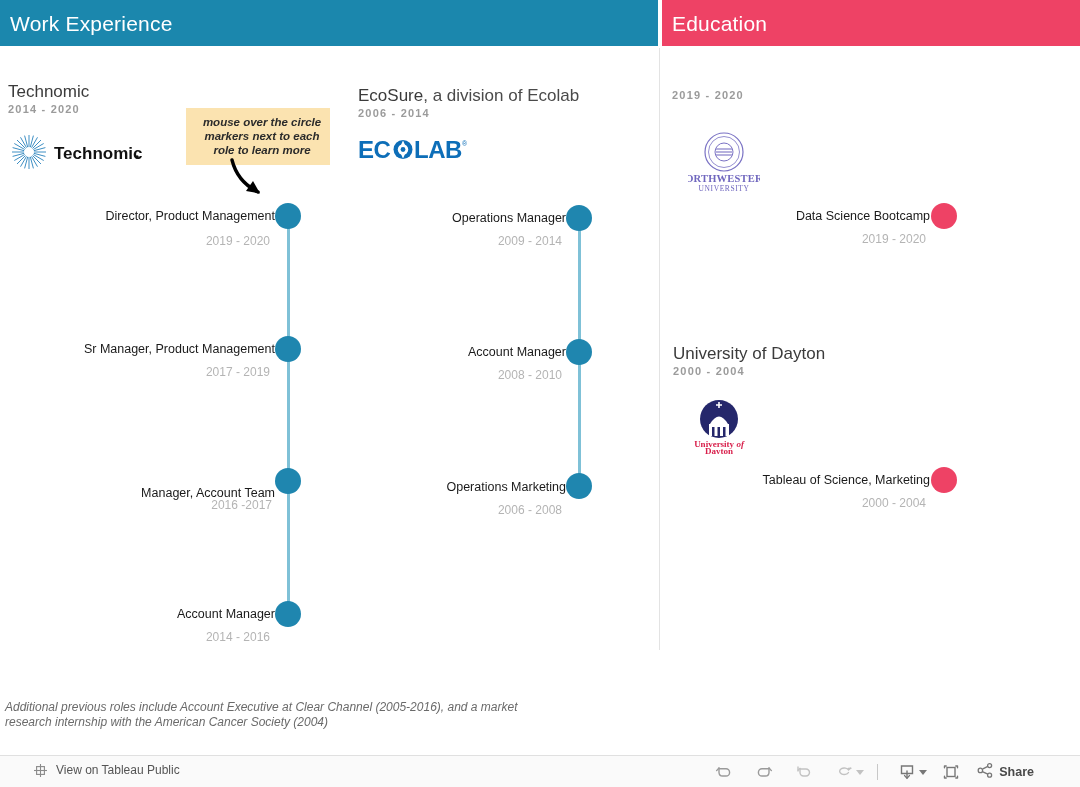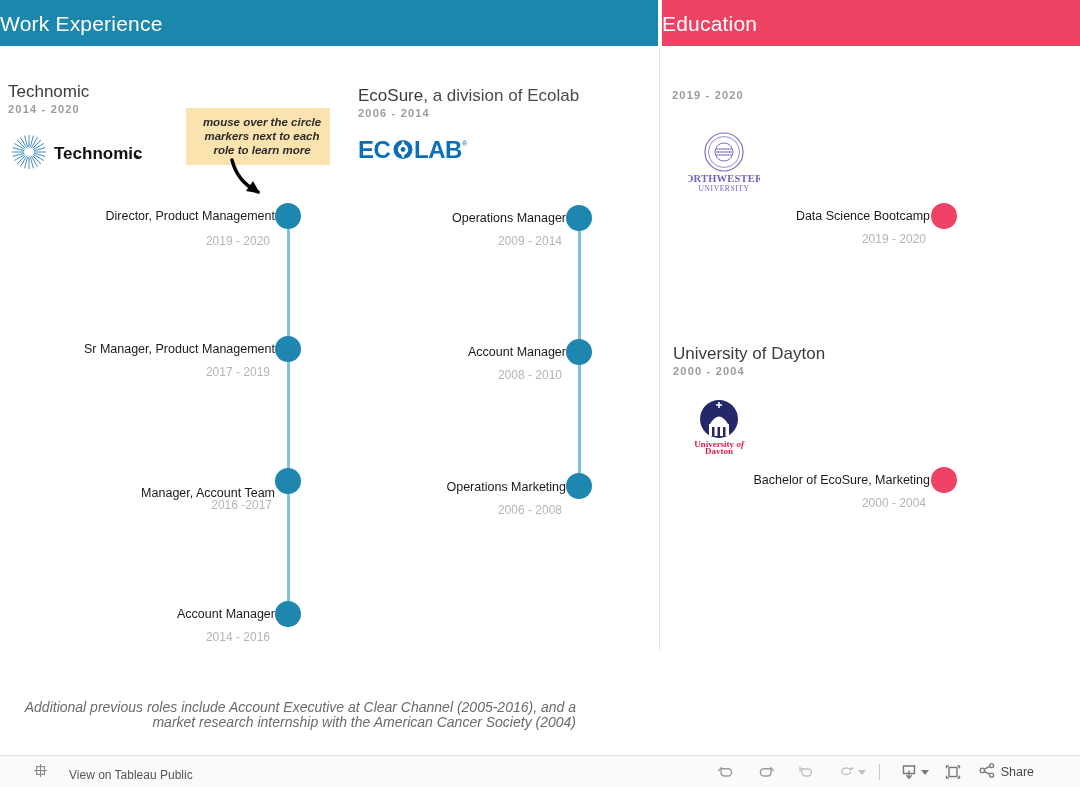--- a/index.html
+++ b/index.html
@@ -17,20 +17,21 @@
   }
 
   
   .hdr {
     position: absolute;
     top: 0;
     height: 46px;
     display: flex;
     align-items: center;
     box-sizing: border-box;
+    padding-left: 10px;
   }
   .hdr-title {
     color: #ffffff;
     font-size: 21px;
     font-weight: 400;
     letter-spacing: 0.2px;
     line-height: 1;
   }
   #hdr-work  { left: 0px;   width: 658px; background: #1B87AD; }
   #hdr-edu   { left: 662px; width: 418px; background: #EE4265; }
@@ -118,46 +119,45 @@
     font-weight: bold;
     color: #2b2b2b;
     text-align: center;
     line-height: 14px;
   }
   #callout-arrow { position: absolute; left: 228px; top: 158px; }
 
   
   #footnote {
     position: absolute;
-    left: 16px;
+    left: 5px;
     top: 700px;
     width: 560px;
-    font-size: 14px;
+    font-size: 12px;
     font-style: italic;
     color: #6a6a6a;
     line-height: 15px;
-    text-align: right;
   }
 
   
   #toolbar {
     position: absolute;
     left: 0;
     top: 755px;
     width: 1080px;
     height: 32px;
     background: #fafafa;
     border-top: 1px solid #e0e0e0;
     display: flex;
     align-items: center;
   }
   #tb-left {
     display: flex;
-    align-items: flex-end;
-    gap: 21px;
+    align-items: flex-start;
+    gap: 8px;
     margin-left: 33px;
   }
   #tb-left-label { font-size: 12px; color: #555555; }
   #tb-right {
     margin-left: auto;
     margin-right: 46px;
     display: flex;
     align-items: center;
     gap: 0px;
   }
@@ -180,20 +180,21 @@
     width: 1px;
     height: 16px;
     background: #c8c8c8;
     margin: 0 9px;
   }
   #tb-share {
     display: flex;
     align-items: center;
     gap: 5px;
     margin-left: 6px;
+    font-weight: bold;
   }
   #tb-share-label { font-size: 12.5px; color: #4a4a4a; }
 
   
   .logo-wrap { position: absolute; }
 </style>
 </head>
 <body>
 
 <div class="hdr" id="hdr-work">
@@ -360,21 +361,21 @@
     <rect x="16" y="28" width="20" height="12" fill="#ffffff"></rect>
     <rect x="19" y="31" width="2.5" height="9" fill="#25276B"></rect>
     <rect x="24.5" y="31" width="2.5" height="9" fill="#25276B"></rect>
     <rect x="30" y="31" width="2.5" height="9" fill="#25276B"></rect>
     <text x="26" y="51" text-anchor="middle" font-family="'Liberation Serif', serif" font-size="9" font-weight="bold" fill="#D81E4A">University <tspan font-style="italic">of</tspan></text>
     <text x="26" y="58" text-anchor="middle" font-family="'Liberation Serif', serif" font-size="9" font-weight="bold" fill="#D81E4A">Dayton</text>
   </svg>
 </div>
 
 <div class="tl-node">
-  <span class="tl-label" style="left:660px; top:473px; width:270px;">Bachelor of EcoSure, Marketing</span>
+  <span class="tl-label" style="left:660px; top:473px; width:270px;">Tableau of Science, Marketing</span>
   <span class="tl-dot pink" style="left:931px; top:467px;"></span>
   <span class="tl-years" style="left:660px; top:496px; width:266px;">2000 - 2004</span>
 </div>
 
 <div id="footnote">Additional previous roles include Account Executive at Clear Channel (2005-2016), and a market research internship with the American Cancer Society (2004)</div>
 
 <div id="toolbar">
   <div id="tb-left">
     <span>
       <svg width="15" height="15" viewBox="0 0 15 15">

